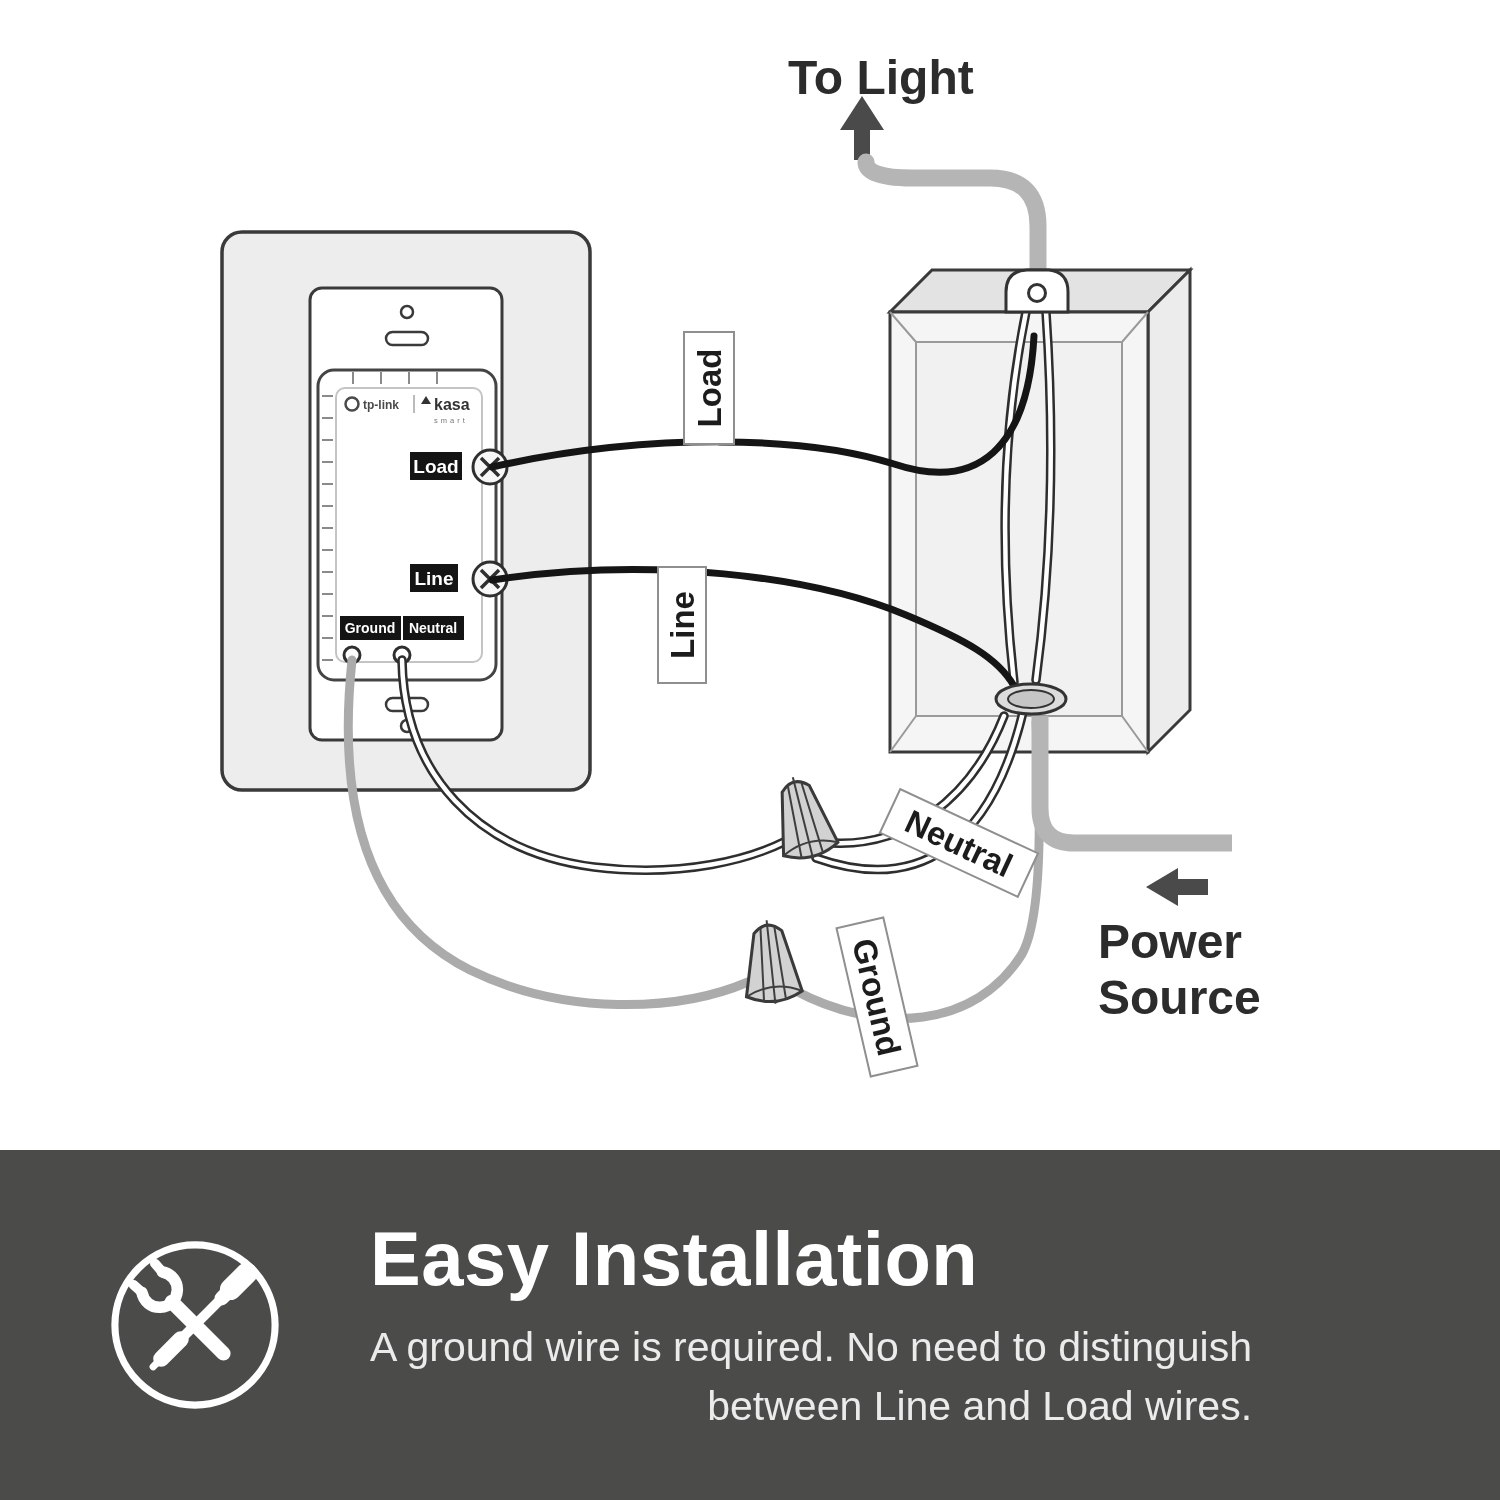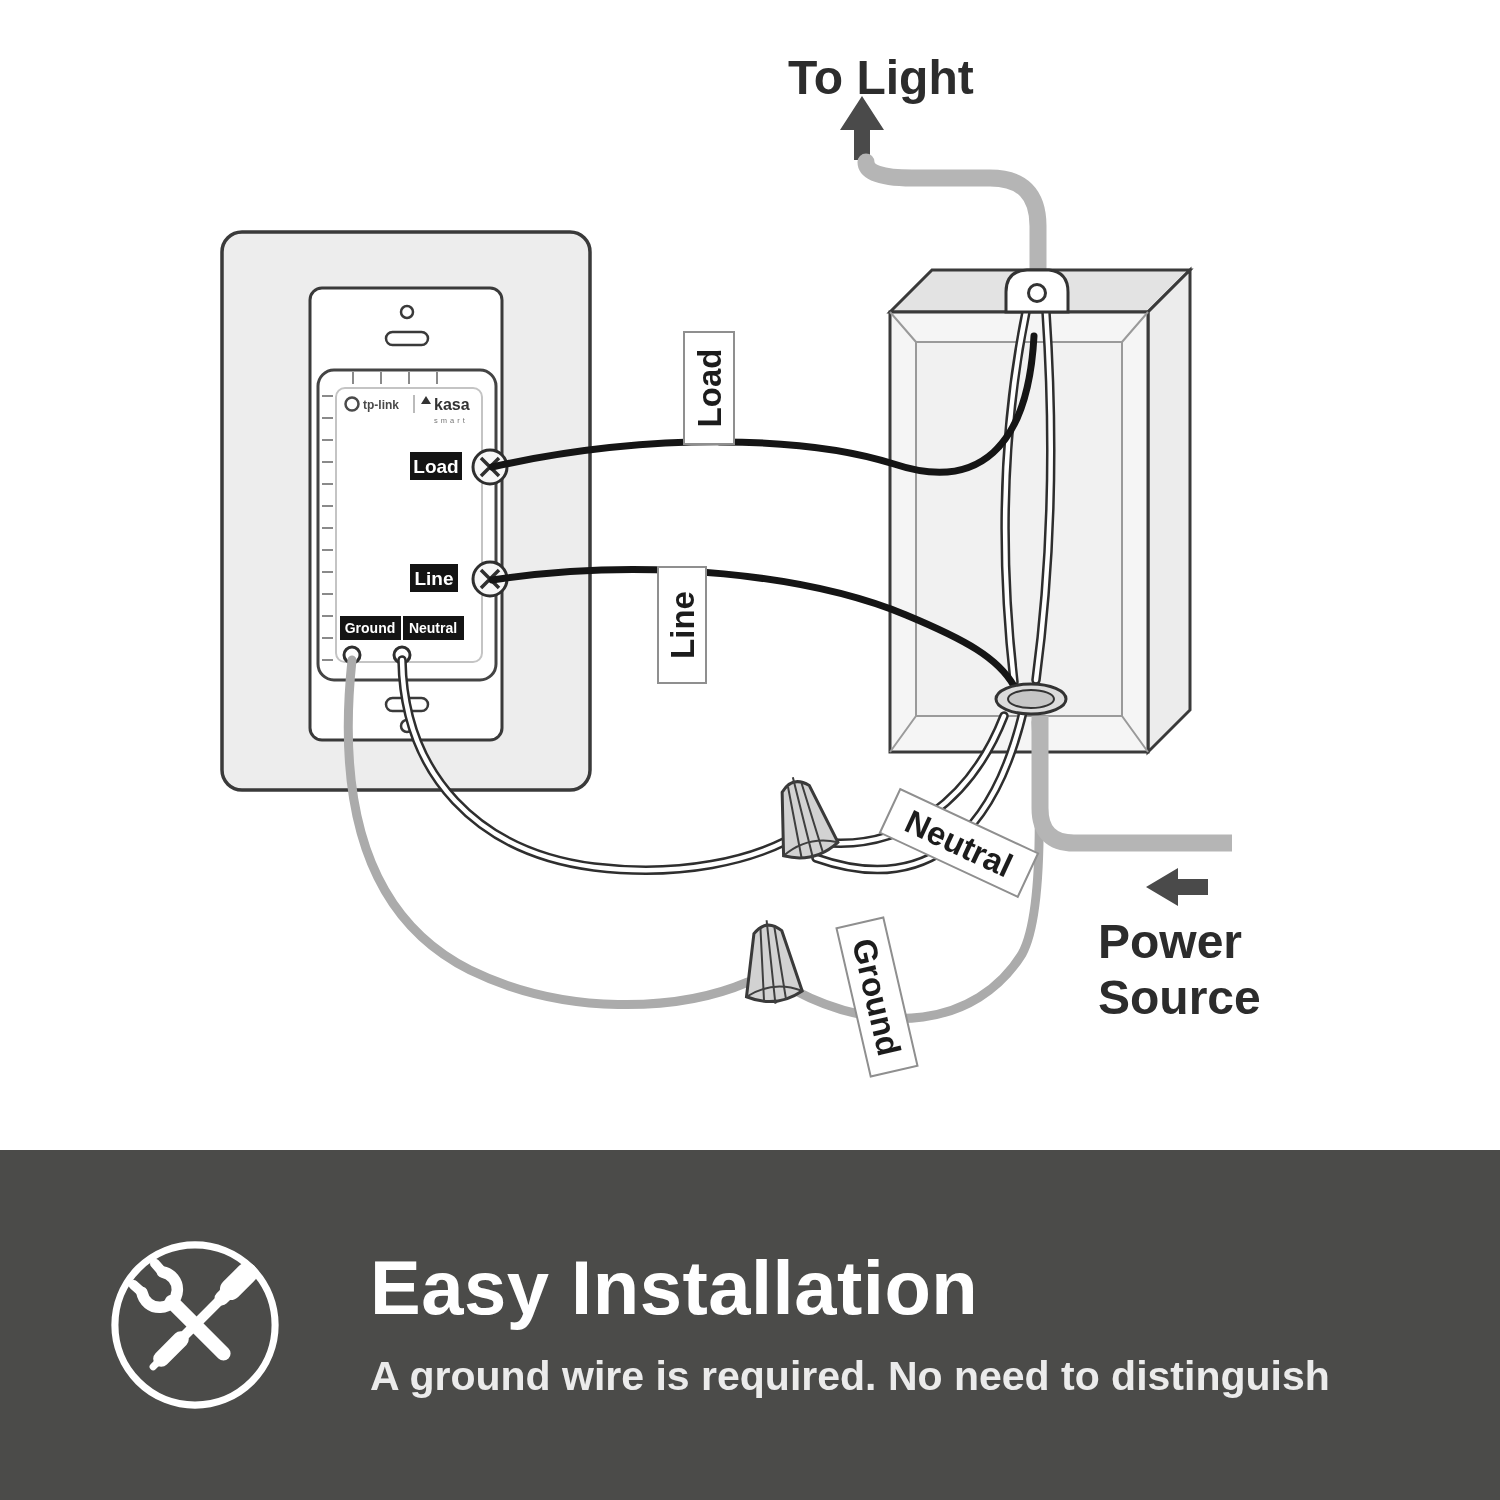--- a/index.html
+++ b/index.html
@@ -17,21 +17,21 @@
 
   .lblbox { fill:#ffffff; stroke:#8f8f8f; stroke-width:2; }
   .lbltxt { font-size:33px; font-weight:bold; fill:#1c1c1c; text-anchor:middle; }
   .calloutTxt { font-size:48px; font-weight:600; fill:#2c2c2c; }
   .termTxt { font-size:19px; font-weight:bold; fill:#ffffff; text-anchor:middle; }
   .termTxtSm { font-size:14px; font-weight:bold; fill:#ffffff; text-anchor:middle; }
 
   .footer { width:1500px; height:350px; background:#4b4b49; display:flex; align-items:center; gap:86px; padding-left:106px; }
   .footer-icon { width:178px; height:178px; flex:0 0 auto; }
   .footer-title { color:#ffffff; font-size:76px; font-weight:700; letter-spacing:0.5px; margin-bottom:16px; }
-  .footer-subtitle { color:#ebebeb; font-size:41px; font-weight:700; line-height:1.42;text-align:right; }
+  .footer-subtitle { color:#ebebeb; font-size:41px; font-weight:400; line-height:1.42;text-align:right; }
 </style>
 </head>
 <body>
 
 <div class="stage">
 
   <div class="diagram-area">
     <svg viewBox="0 0 1500 1150" width="1500" height="1150">
 
       <g>
@@ -190,17 +190,18 @@
           <path d="M65,35 L42,58" stroke-width="5.5"></path>
           <path d="M42,58 L31,69" stroke-width="9"></path>
           <path d="M31,69 L26.5,73.5" stroke-width="4"></path>
         </g>
       </svg>
     </div>
     <div class="footer-copy">
       <h1 class="footer-title">Easy Installation</h1>
       <p class="footer-subtitle">
         <span>A ground wire is required. No need to distinguish</span><br>
+        <span>between Line and Load wires.</span>
       </p>
     </div>
   </footer>
 
 </div>
 
 </body></html>

